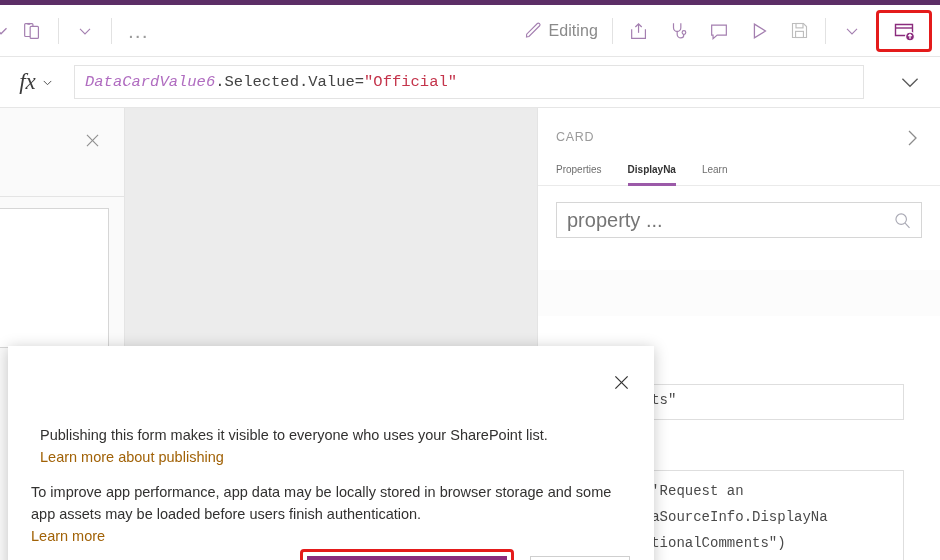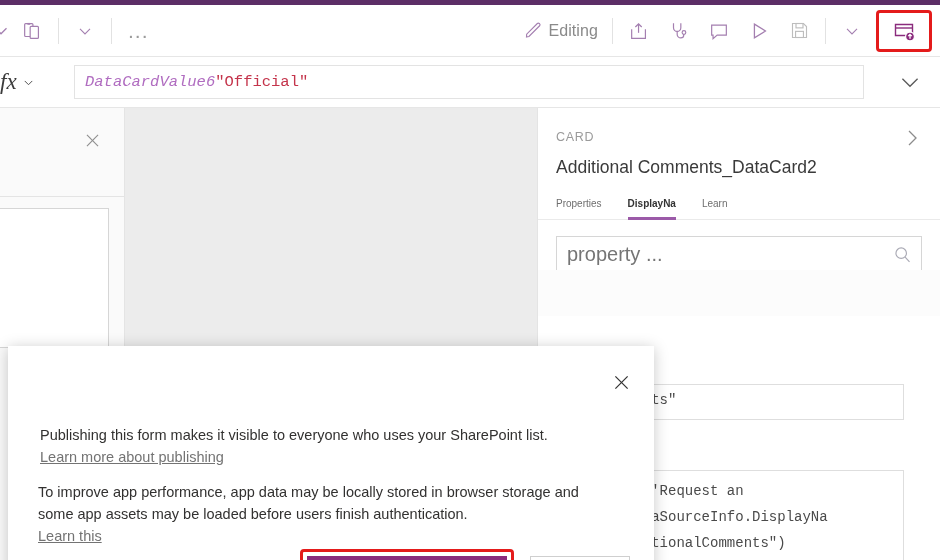--- a/index.html
+++ b/index.html
@@ -55,21 +55,21 @@
   }
 
   
   .formulabar {
     position: absolute; left: 0; top: 57px; width: 940px; height: 51px;
     background: #ffffff; display: flex; align-items: center;
     border-bottom: 1px solid #e6e6e6;
   }
   .fx-zone {
     width: 74px; height: 100%;
-    display: flex; align-items: center; gap: 4px;
+    display: flex; align-items: center; justify-content: center; gap: 4px;
     color: #3b3b3b; cursor: pointer;
   }
   .fx-glyph { font-family: "Liberation Serif", serif; font-style: italic; font-size: 23px; }
   .formula-input {
     flex: 1; height: 34px; margin-right: 76px;
     border: 1px solid #e3e3e3; background: #fff;
     display: flex; align-items: center; padding: 12px 10px;
     font-family: "Liberation Mono", monospace; font-size: 15.5px;
     white-space: nowrap; overflow: hidden;
   }
@@ -182,24 +182,24 @@
     font-size: 25px; color: #1f1f1f;
   }
   .dlg-close {
     position: absolute; right: 22px; top: 26px; cursor: pointer; color: #333;
   }
   .dlg-p1 {
     position: absolute; left: 32px; top: 78px; right: 30px;
     font-size: 14.5px; color: #323130; line-height: 22px;
   }
   .dlg-link {
-    color: #737373; text-decoration: underline; cursor: pointer; display: inline-block;
+    color: #a16207; cursor: pointer; display: inline-block;
   }
   .dlg-p2 {
-    position: absolute; left: 30px; top: 135px; right: 38px;
+    position: absolute; left: 23px; top: 135px; right: 38px;
     font-size: 14.5px; color: #323130; line-height: 22px;
   }
   .dlg-actions {
     position: absolute; left: 0; bottom: 22px; width: 100%;
     display: flex; justify-content: flex-end; align-items: center;
     padding-right: 24px; gap: 0;
   }
   .primary-wrap {
     border: 3px solid #e41b1b; border-radius: 4px; padding: 4px;
     display: inline-flex;
@@ -326,20 +326,21 @@
     <div class="fx-zone">
       <span class="fx-glyph">fx</span>
       <span style="display:flex;color:#555;">
         <svg width="15" height="15" viewBox="0 0 24 24" fill="none" stroke="currentColor" stroke-width="1.6">
           <polyline points="6,9.5 12,15.5 18,9.5"></polyline>
         </svg>
       </span>
     </div>
     <div class="formula-input">
       <span class="tok-ctrl">DataCardValue6</span>
+        <span class="tok-plain">.Selected.Value=</span>
         <span class="tok-str">"Official"</span>
     </div>
     <div class="fb-chevron">
       <svg width="26" height="26" viewBox="0 0 24 24" fill="none" stroke="currentColor" stroke-width="1.2">
         <polyline points="5,9 12,16 19,9"></polyline>
       </svg>
     </div>
   </div>
 
   <div class="workspace">
@@ -357,21 +358,20 @@
 
     <div class="canvas">
       <div class="canvas-screen"></div>
       <div class="canvas-bottom"></div>
       <div class="canvas-bottom-split"></div>
     </div>
 
     <div class="rightpanel">
       <div class="rp-header">
         <div class="rp-kind">CARD</div>
-        <div class="rp-title">Additional Comments_DataCard2</div>
         <div class="rp-expand">
           <svg width="24" height="24" viewBox="0 0 24 24" fill="none" stroke="currentColor" stroke-width="1.3">
             <polyline points="9,5 16,12 9,19"></polyline>
           </svg>
         </div>
       </div>
 
       <div class="rp-tabs">
         <div class="rp-tab">Properties</div>
         <div class="rp-tab active">DisplayNa</div>
@@ -404,21 +404,21 @@
         </svg>
       </div>
 
       <div class="dlg-p1">
         <span>Publishing this form makes it visible to everyone who uses your SharePoint list.</span><br>
         <span class="dlg-link">Learn more about publishing</span>
       </div>
 
       <div class="dlg-p2">
         <span>To improve app performance, app data may be locally stored in browser storage and some app assets may be loaded before users finish authentication.</span><br>
-        <span class="dlg-link">Learn this</span>
+        <span class="dlg-link">Learn more</span>
       </div>
 
       <div class="dlg-actions">
         <div class="primary-wrap">
           <button class="btn-primary">Publish to SharePoint</button>
         </div>
         <button class="btn-secondary">Cancel</button>
       </div>
     </div>
 

